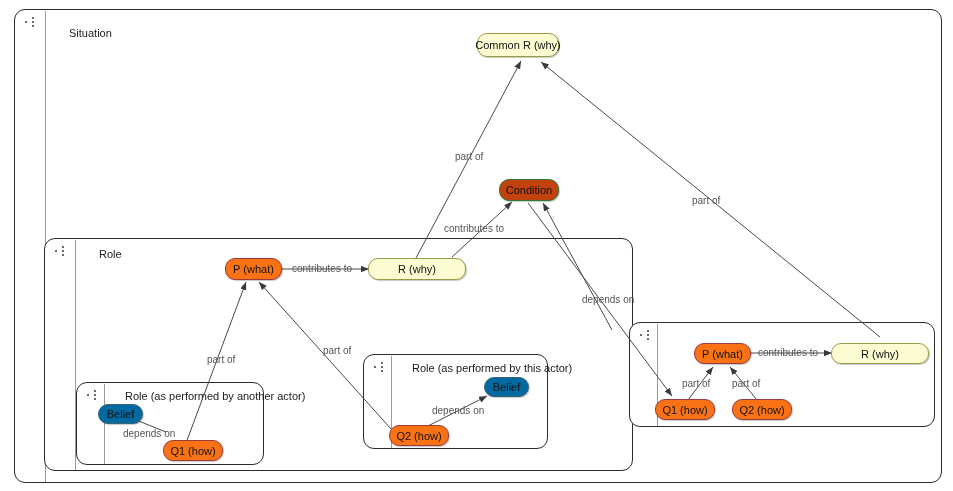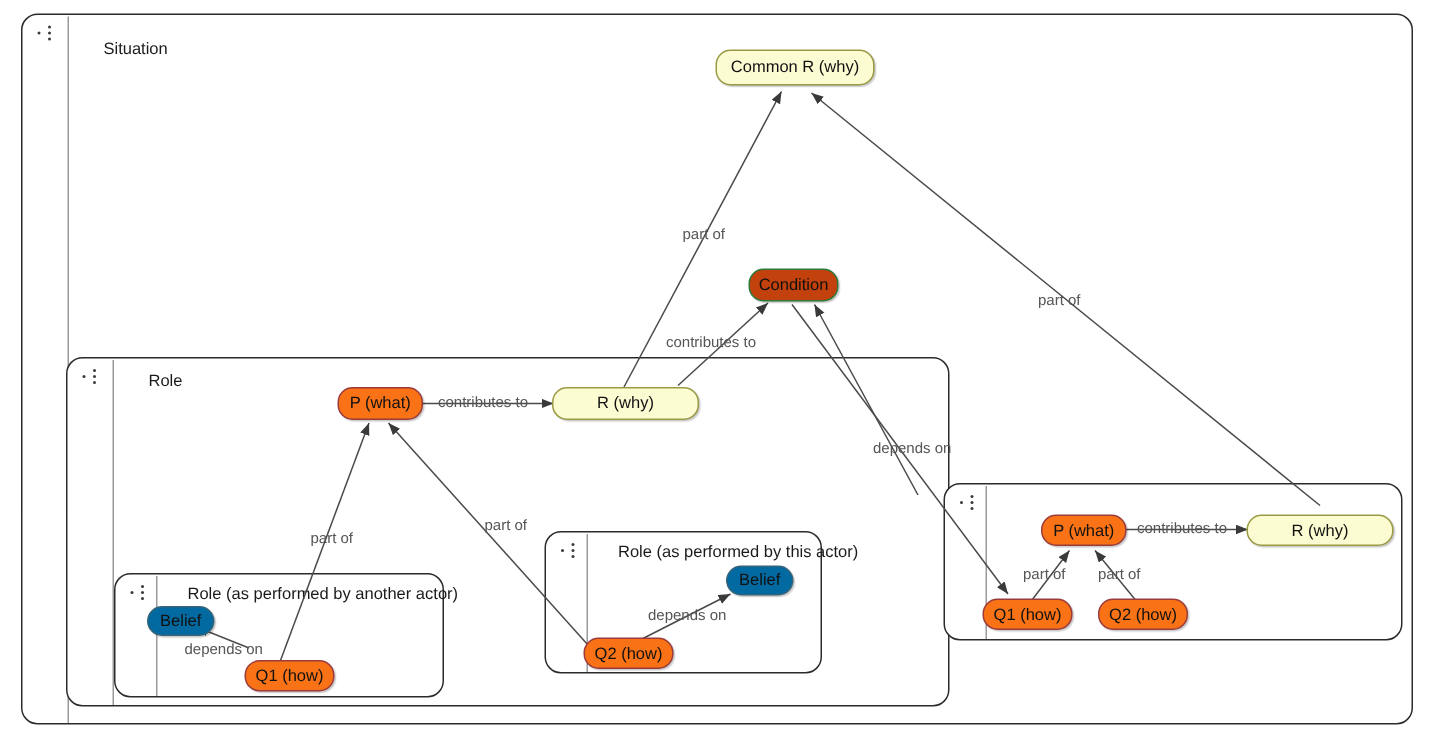--- a/index.html
+++ b/index.html
@@ -134,21 +134,21 @@
         <i class="d0"></i>
           <i class="d1"></i>
           <i class="d2"></i>
           <i class="d3"></i>
       </div>
     </div>
     <div class="frame-sep" style="left:30px; top:1px; height:230px;"></div>
     <div class="frame-title" style="left:42px; top:9px;">Role</div>
   </div>
 
-  <div class="frame inner" style="left:76px; top:382px; width:220px; height:83px;">
+  <div class="frame inner" style="left:76px; top:382px; width:188px; height:83px;">
     <div class="frame-head">
       <div class="frame-icon">
         <i class="d0"></i>
           <i class="d1"></i>
           <i class="d2"></i>
           <i class="d3"></i>
       </div>
     </div>
     <div class="frame-sep" style="left:27px; top:1px; height:80px;"></div>
     <div class="frame-title" style="left:36px; top:7px;">Role (as performed by another actor)</div>
@@ -221,21 +221,21 @@
   <div class="elabel" style="left:292px; top:263px;">contributes to</div>
   <div class="elabel" style="left:582px; top:294px;">depends on</div>
   <div class="elabel" style="left:207px; top:354px;">part of</div>
   <div class="elabel" style="left:323px; top:345px;">part of</div>
   <div class="elabel" style="left:123px; top:428px;">depends on</div>
   <div class="elabel" style="left:432px; top:405px;">depends on</div>
   <div class="elabel" style="left:682px; top:378px;">part of</div>
   <div class="elabel" style="left:732px; top:378px;">part of</div>
   <div class="elabel" style="left:758px; top:347px;">contributes to</div>
 
-  <div class="node yellow" style="left:477px; top:33px; width:106px; height:24px;">Common R (why)</div>
+  <div class="node yellow" style="left:477px; top:33px; width:82px; height:24px;">Common R (why)</div>
 
   <div class="node green" style="left:499px; top:179px; width:60px; height:22px;">Condition</div>
 
   <div class="node pink" style="left:225px; top:258px; width:57px; height:22px;">P (what)</div>
 
   <div class="node yellow" style="left:368px; top:258px; width:98px; height:22px;">R (why)</div>
 
   <div class="node blue" style="left:98px; top:404px; width:45px; height:20px;">Belief</div>
 
   <div class="node pink" style="left:163px; top:440px; width:60px; height:21px;">Q1 (how)</div>

